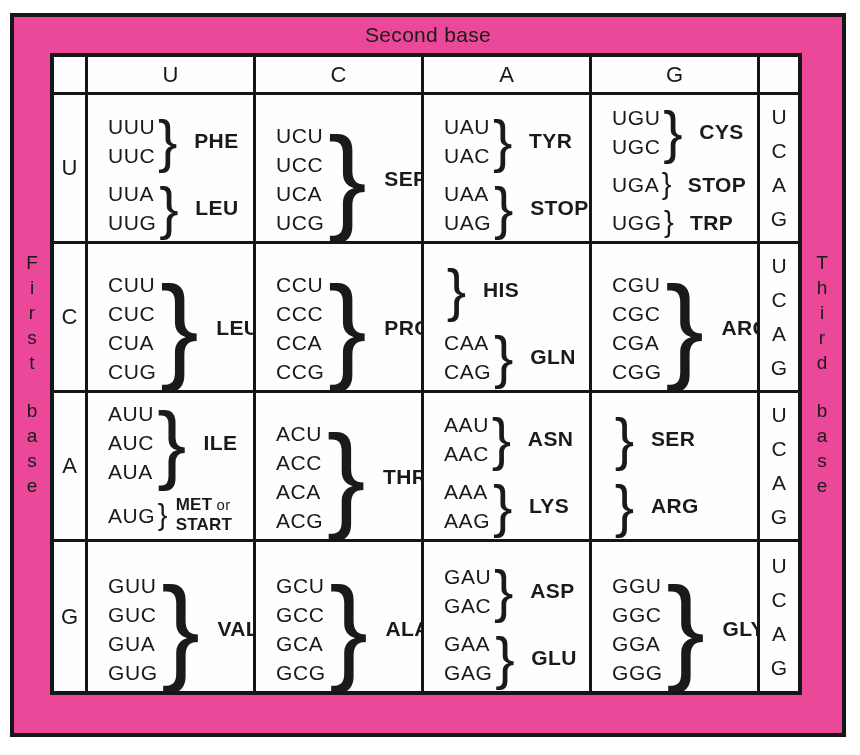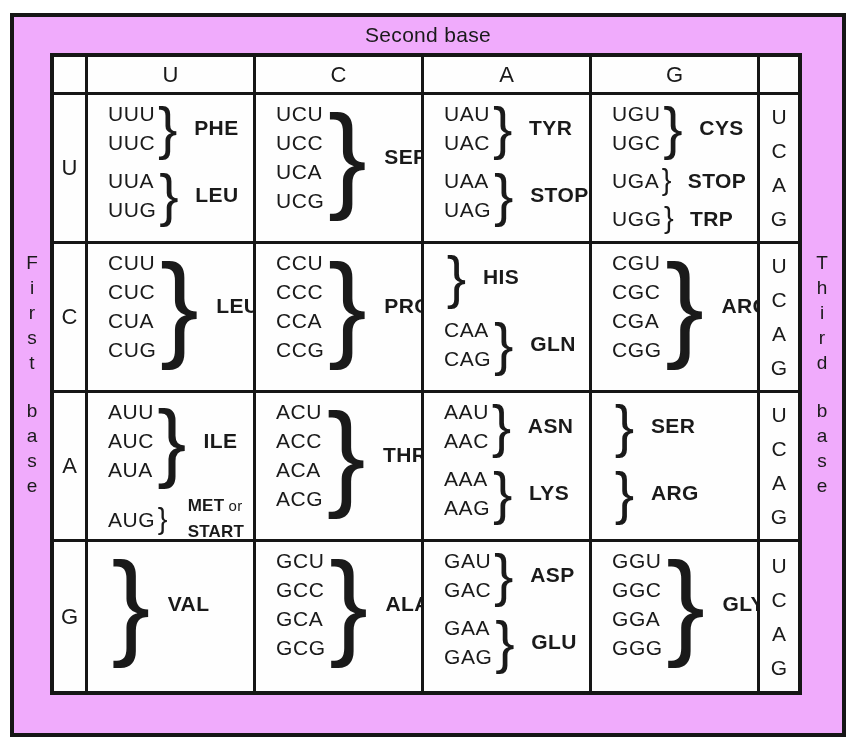--- a/index.html
+++ b/index.html
@@ -2,21 +2,21 @@
 <html><head>
 <meta charset="utf-8">
 <style>
   html,body{margin:0;padding:0;}
   body{
     width:860px;height:755px;position:relative;background:#ffffff;
     font-family:"Liberation Sans","DejaVu Sans",sans-serif;color:#1a1a1a;
   }
   .frame{
     position:absolute;left:10px;top:13px;width:836px;height:724px;
-    box-sizing:border-box;border:4px solid #161616;background:#f0abfc;
+    box-sizing:border-box;border:4px solid #161616;background:#ec4899;
     display:flex;flex-direction:column;
   }
   .toprow{
     height:36px;flex:0 0 36px;display:flex;align-items:center;justify-content:center;
     font-size:21px;letter-spacing:0.3px;
   }
   .mid{flex:1 1 auto;display:flex;min-height:0;}
   .gutter{
     display:flex;flex-direction:column;align-items:center;justify-content:center;
     font-size:19px;
@@ -33,36 +33,36 @@
     grid-template-rows:38px repeat(4,1fr);
   }
   .cell{
     box-sizing:border-box;border-right:3px solid #161616;border-bottom:3px solid #161616;
     min-width:0;min-height:0;overflow:hidden;
   }
   .cell:nth-child(6n){border-right:none;}
   .cell:nth-child(n+25){border-bottom:none;}
   .hdr,.rowlab{display:flex;align-items:center;justify-content:center;font-size:22px;}
   .codoncell{
-    display:flex;flex-direction:column;justify-content:flex-start;
+    display:flex;flex-direction:column;justify-content:flex-end;
     padding:4px 2px 4px 20px;row-gap:9px;
   }
   .group{display:flex;align-items:center;}
   .codons{display:flex;flex-direction:column;flex:0 0 auto;}
   .codon{font-size:21px;line-height:29px;letter-spacing:0.6px;white-space:nowrap;}
   .brace{
     display:flex;align-items:center;justify-content:center;
     line-height:1;width:0.36em;flex:0 0 auto;overflow:visible;
     font-family:"Liberation Sans",sans-serif;font-weight:normal;
     margin-left:2px;
   }
   .amino{
     font-weight:bold;font-size:21px;margin-left:16px;letter-spacing:0.4px;white-space:nowrap;
   }
-  .amino.stack{font-size:17px;line-height:26px;margin-left:20px;letter-spacing:0.2px;}
+  .amino.stack{font-size:17px;line-height:20px;margin-left:8px;letter-spacing:0.2px;}
   .stackline .reg{font-weight:normal;font-size:15px;}
   .thirdcol{display:flex;flex-direction:column;align-items:center;justify-content:center;}
   .tbletter{font-size:21px;line-height:34px;}
 </style>
 </head>
 <body>
 
 <div class="frame">
   <div class="toprow">Second base</div>
   <div class="mid">
@@ -285,20 +285,26 @@
         </div>
         <div class="cell thirdcol">
           <div class="tbletter">U</div>
           <div class="tbletter">C</div>
           <div class="tbletter">A</div>
           <div class="tbletter">G</div>
         </div>
         <div class="cell rowlab">G</div>
         <div class="cell codoncell">
           <div class="group">
+            <div class="codons">
+              <div class="codon">GUU</div>
+              <div class="codon">GUC</div>
+              <div class="codon">GUA</div>
+              <div class="codon">GUG</div>
+            </div>
             <span class="brace" style="font-size: 116px; height: 116px;">}</span>
             <div class="amino">VAL</div>
           </div>
         </div>
         <div class="cell codoncell">
           <div class="group">
             <div class="codons">
               <div class="codon">GCU</div>
               <div class="codon">GCC</div>
               <div class="codon">GCA</div>

